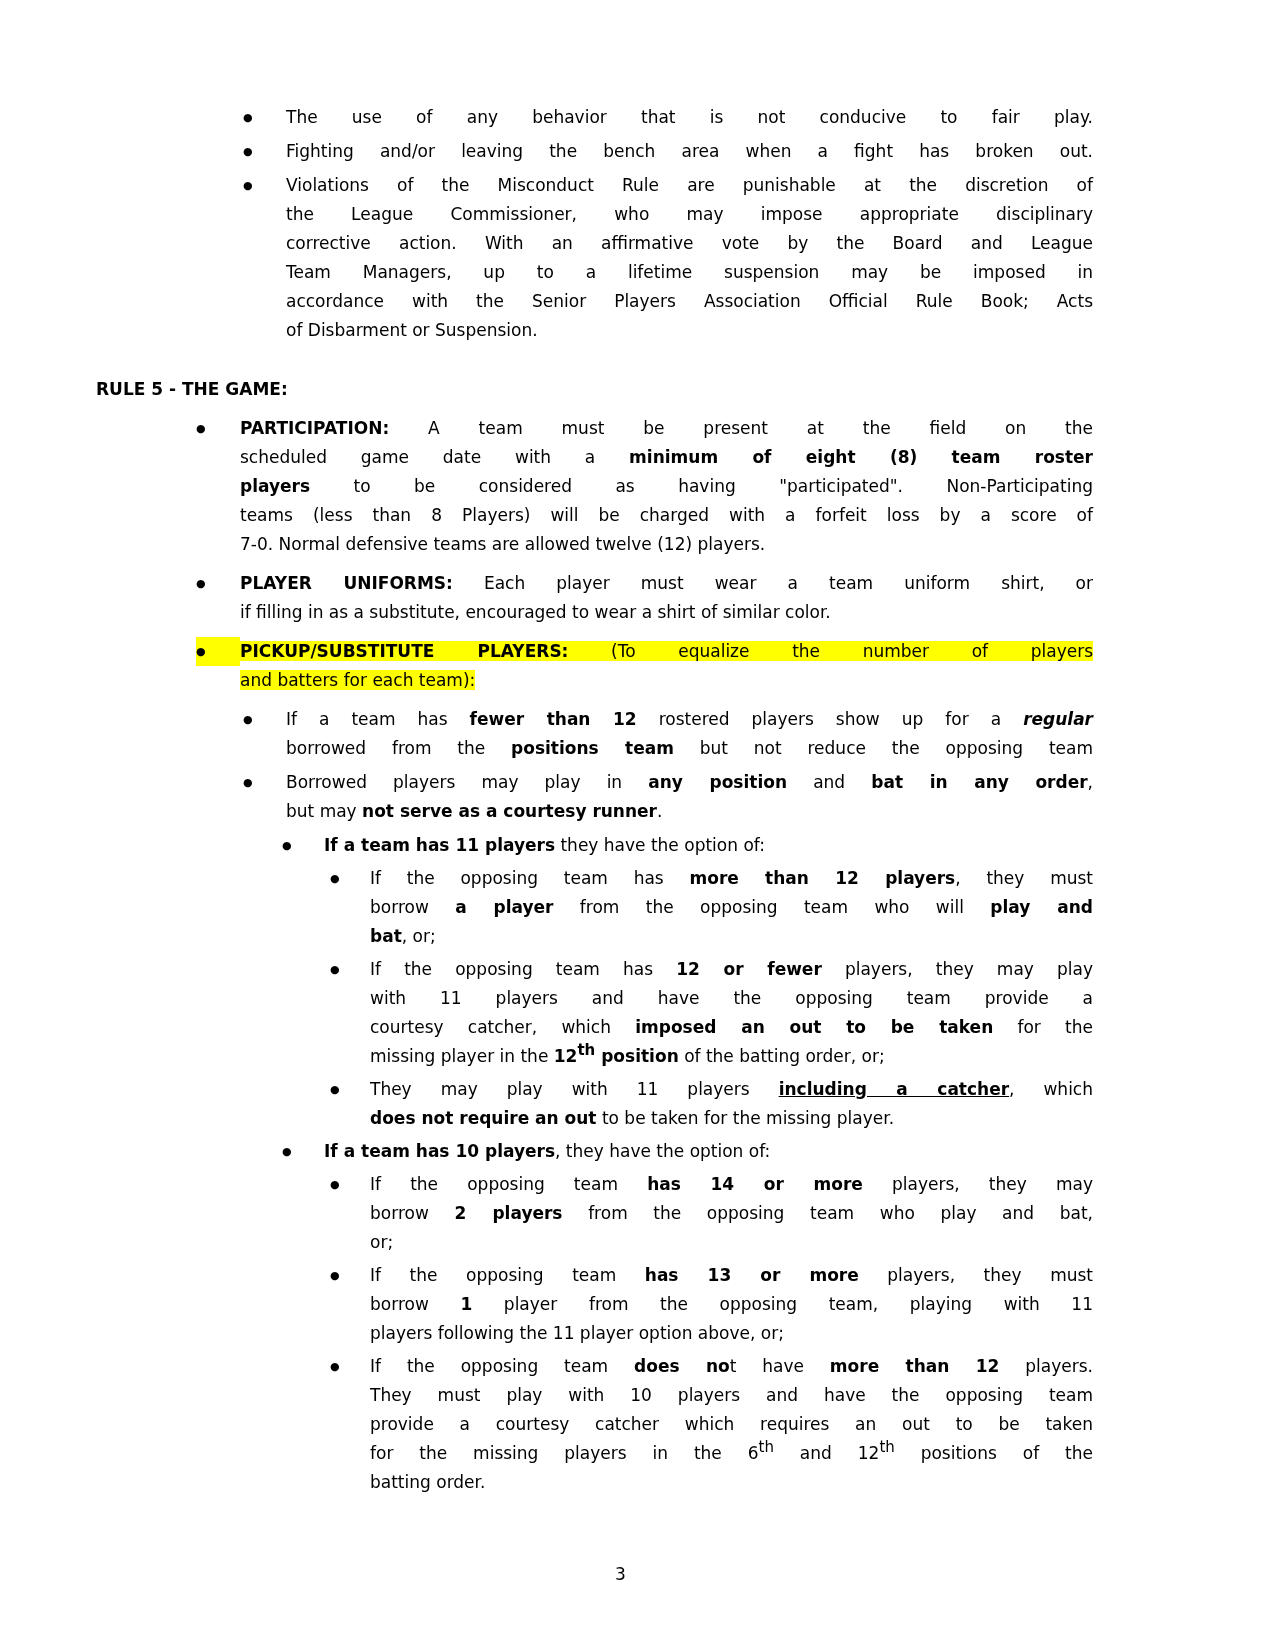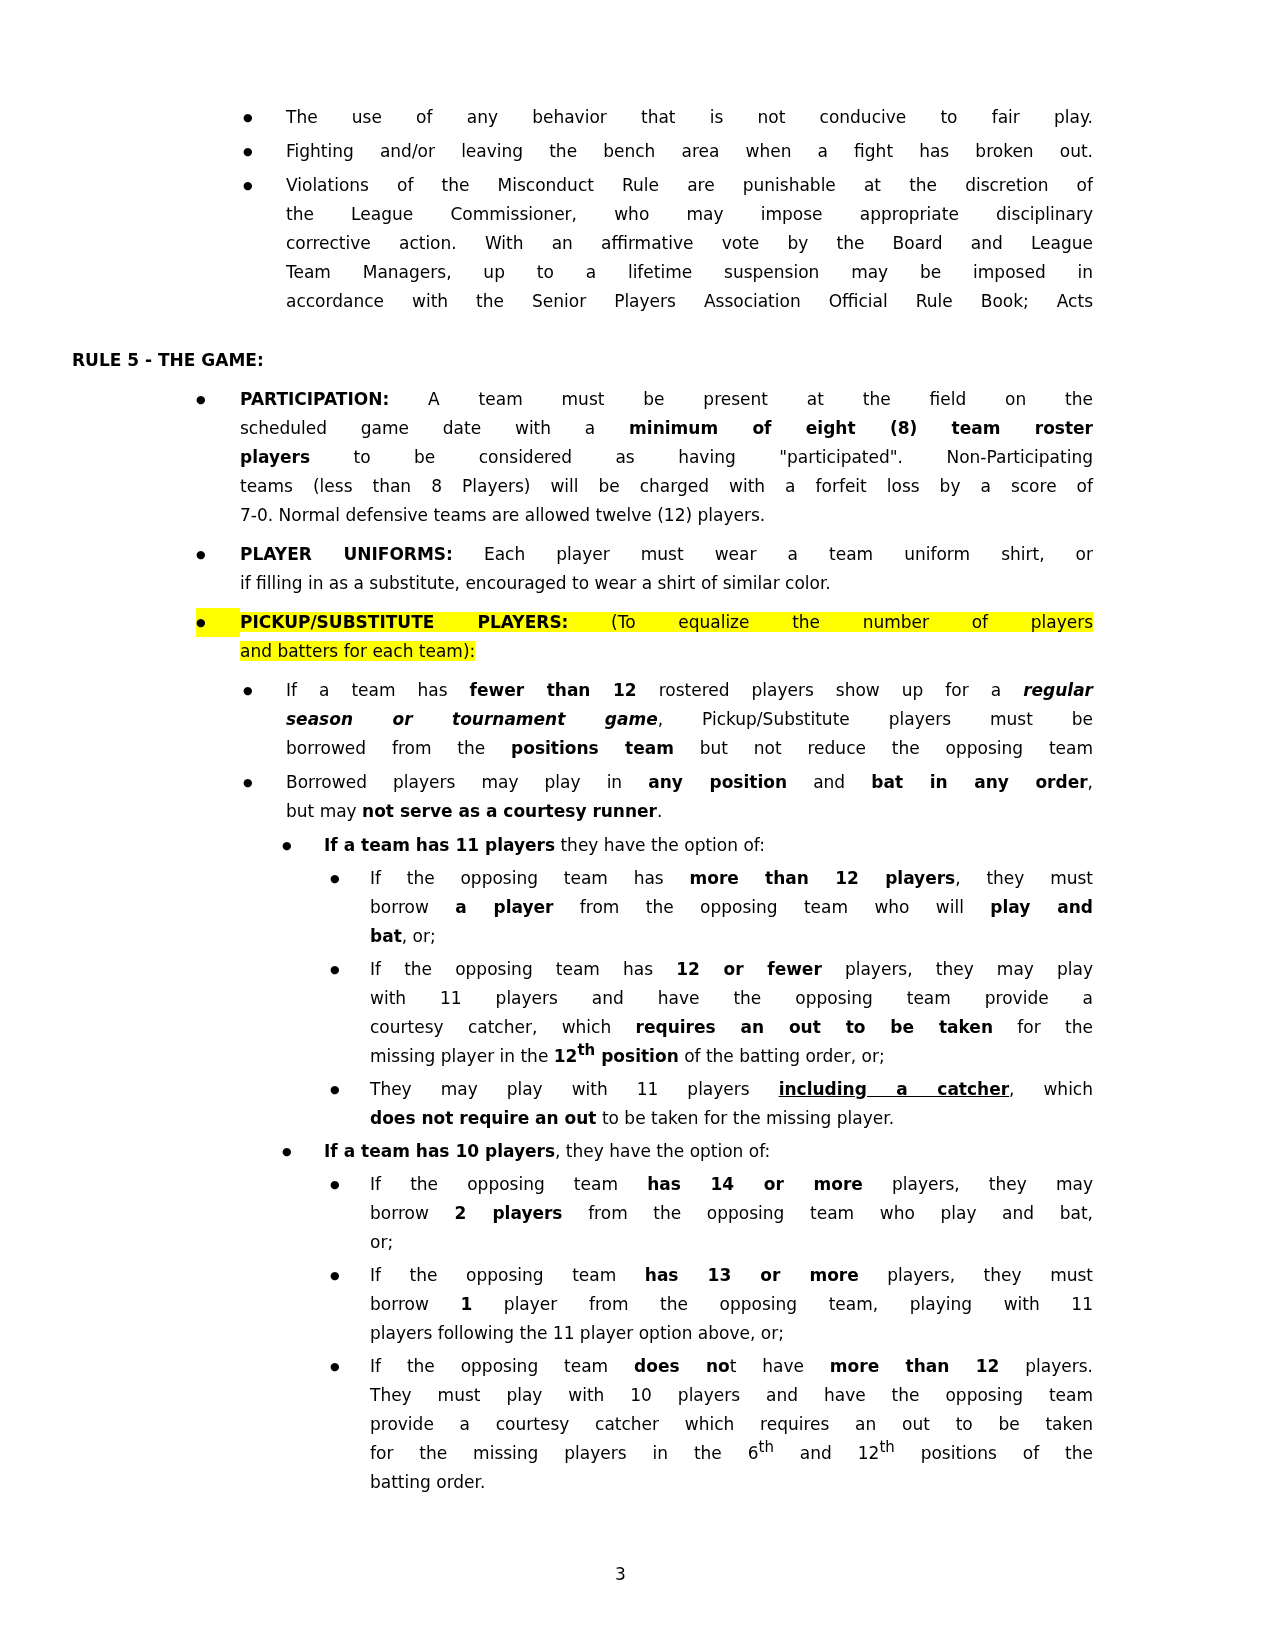--- a/index.html
+++ b/index.html
@@ -8,21 +8,21 @@
     width:1275px; height:1650px;
     background:#ffffff;
     color:#000000;
     font-family:"DejaVu Sans","Liberation Sans",sans-serif;
     font-size:17px;
     line-height:29px;
     overflow:hidden;
   }
   .content { position:absolute; top:98px; left:0; right:0; }
   .para { position:relative; padding-right:182px; }
-  .para.lvl0 { padding-left:72px; font-weight:bold; margin:30px 0 6px 0; }
+  .para.lvl0 { padding-left:96px; font-weight:bold; margin:30px 0 6px 0; }
   .para.lvl1 { padding-left:240px; margin:10px 0; }
   .para.lvl2 { padding-left:286px; margin:5px 0; }
   .para.lvl3 { padding-left:324px; margin:4px 0; }
   .para.lvl4 { padding-left:370px; margin:4px 0; }
   .bullet {
     position:absolute; top:0; width:44px;
     font-size:11px; line-height:29px;
     text-align:left;
   }
   .lvl1 > .bullet { left:196px; }
@@ -55,20 +55,21 @@
         <span class="bullet">●</span>
         <div class="line j"><span class="ls">Fighting and/or leaving the bench area when a fight has broken out.</span></div>
       </div>
       <div class="para lvl2">
         <span class="bullet">●</span>
         <div class="line j"><span class="ls">Violations of the Misconduct Rule are punishable at the discretion of</span></div>
         <div class="line j"><span class="ls">the League Commissioner, who may impose appropriate disciplinary</span></div>
         <div class="line j"><span class="ls">corrective action.  With an affirmative vote by the Board and League</span></div>
         <div class="line j"><span class="ls">Team Managers, up to a lifetime suspension may be imposed in</span></div>
         <div class="line j"><span class="ls">accordance with the Senior Players Association Official Rule Book; Acts</span></div>
+        <div class="line"><span class="ls">of Disbarment or Suspension.</span></div>
       </div>
       <div class="para lvl0 heading">
         <div class="line"><span class="ls">RULE 5 - THE GAME:</span></div>
       </div>
       <div class="para lvl1">
         <span class="bullet">●</span>
         <div class="line j"><span class="ls"><b>PARTICIPATION:</b> A team must be present at the field on the</span></div>
         <div class="line j"><span class="ls">scheduled game date with a <b>minimum of eight (8) team roster</b></span></div>
         <div class="line j"><span class="ls"><b>players</b> to be considered as having "participated".   Non-Participating</span></div>
         <div class="line j"><span class="ls">teams (less than 8 Players) will be charged with a forfeit loss by a score of</span></div>
@@ -80,21 +81,20 @@
         <div class="line"><span class="ls">if filling in as a substitute,  encouraged to wear a shirt of similar color.</span></div>
       </div>
       <div class="para lvl1 hl">
         <span class="bullet">●</span>
         <div class="line j"><span class="ls"><b>PICKUP/SUBSTITUTE PLAYERS:</b> (To equalize the number of players</span></div>
         <div class="line"><span class="ls">and batters for each team):</span></div>
       </div>
       <div class="para lvl2">
         <span class="bullet">●</span>
         <div class="line j"><span class="ls">If a team has <b>fewer than 12</b> rostered players show up for a <b><i>regular</i></b></span></div>
-        <div class="line j"><span class="ls"><b><i>season or tournament game</i></b>, Pickup/Substitute players must be</span></div>
         <div class="line j"><span class="ls">borrowed from the <b>positions team</b> but not reduce the opposing team</span></div>
       </div>
       <div class="para lvl2">
         <span class="bullet">●</span>
         <div class="line j"><span class="ls">Borrowed players may play in <b>any position</b> and <b>bat in any order</b>,</span></div>
         <div class="line"><span class="ls">but may <b>not serve as a courtesy runner</b>.</span></div>
       </div>
       <div class="para lvl3">
         <span class="bullet">●</span>
         <div class="line"><span class="ls"><b>If a team has 11 players</b> they have the option of:</span></div>
@@ -102,21 +102,21 @@
       <div class="para lvl4">
         <span class="bullet">●</span>
         <div class="line j"><span class="ls">If the opposing team has <b>more than 12 players</b>, they must</span></div>
         <div class="line j"><span class="ls">borrow <b>a player</b> from the opposing team who will <b>play and</b></span></div>
         <div class="line"><span class="ls"><b>bat</b>, or;</span></div>
       </div>
       <div class="para lvl4">
         <span class="bullet">●</span>
         <div class="line j"><span class="ls">If the opposing team has <b>12 or fewer</b> players, they may play</span></div>
         <div class="line j"><span class="ls">with 11 players and have the opposing team provide a</span></div>
-        <div class="line j"><span class="ls">courtesy catcher, which <b>requires an out to be taken</b> for the</span></div>
+        <div class="line j"><span class="ls">courtesy catcher, which <b>imposed an out to be taken</b> for the</span></div>
         <div class="line"><span class="ls">missing player in the <b>12<sup>th</sup> position</b> of the batting order, or;</span></div>
       </div>
       <div class="para lvl4">
         <span class="bullet">●</span>
         <div class="line j"><span class="ls">They may play with 11 players <b><u>including a catcher</u></b>, which</span></div>
         <div class="line"><span class="ls"><b>does not require an out</b> to be taken for the missing player.</span></div>
       </div>
       <div class="para lvl3">
         <span class="bullet">●</span>
         <div class="line"><span class="ls"><b>If a team has 10 players</b>, they have the option of:</span></div>

